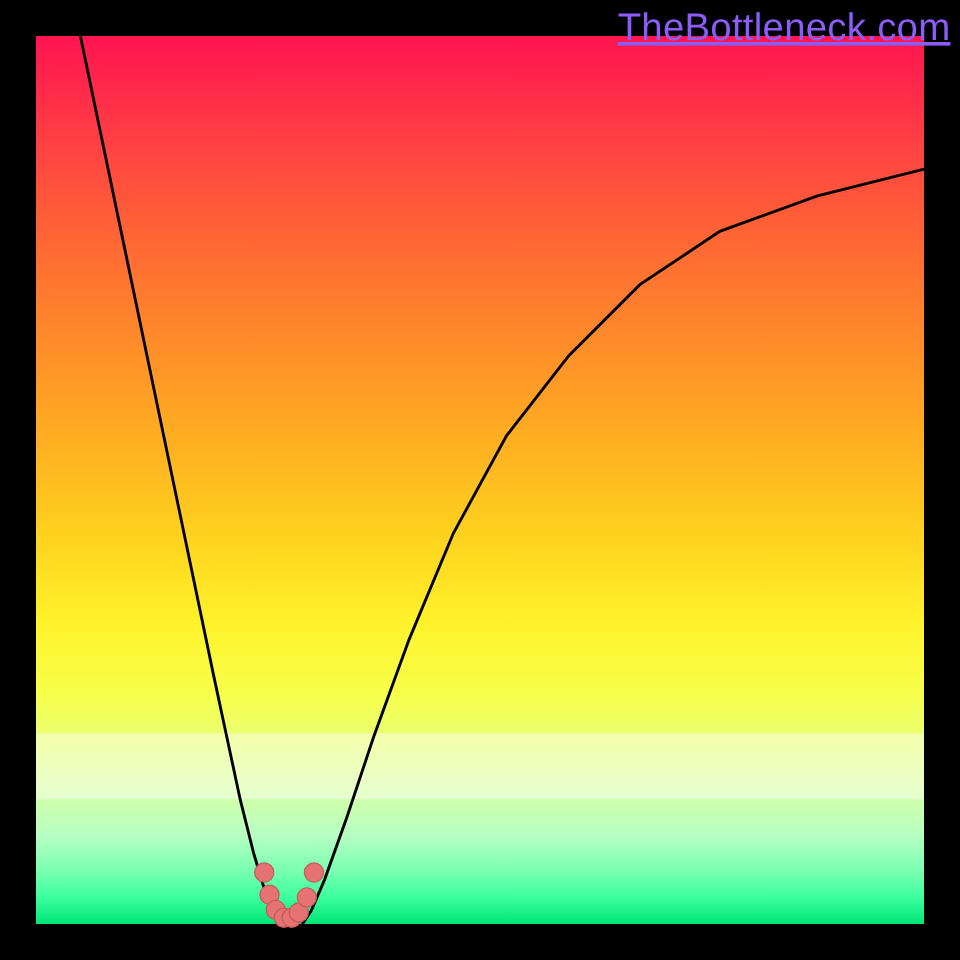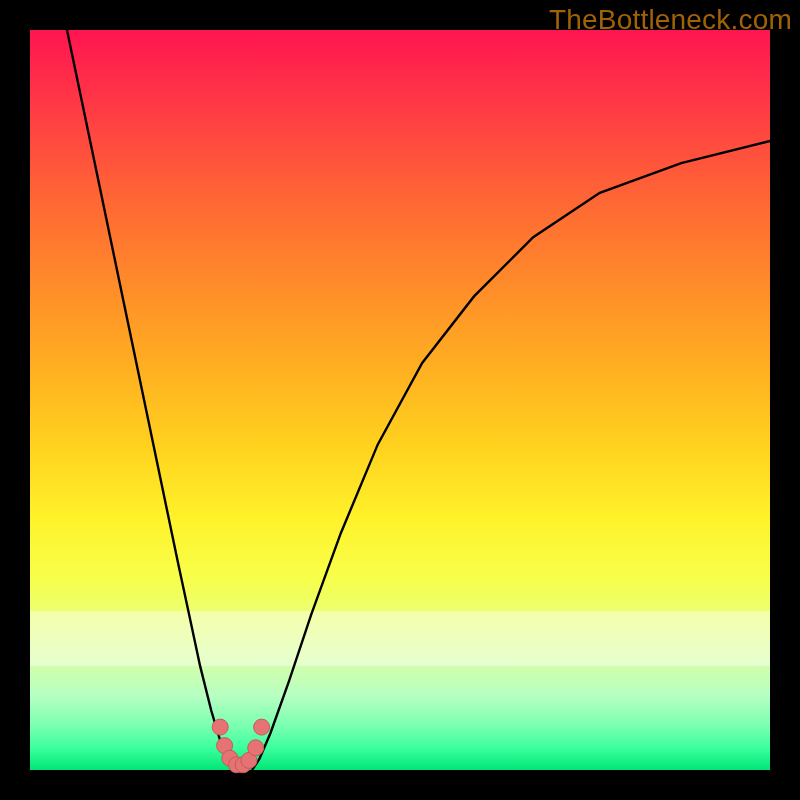--- a/index.html
+++ b/index.html
@@ -56,24 +56,25 @@
     position: absolute;
     inset: 0;
     width: 100%;
     height: 100%;
     overflow: visible;
   }
   .watermark {
     position: absolute;
     top: 4px;
     right: 8px;
-    color: #a16207;
-    font-size: 28px;
+    color: #8b5cf6;
+    font-size: 32px;
     letter-spacing: 0.2px;
     user-select: none;
+    text-decoration: underline;
   }
 </style>
 </head>
 <body>
 
 <div class="frame">
 
   <div class="plot-area">
     <div class="faint-band"></div>
 

